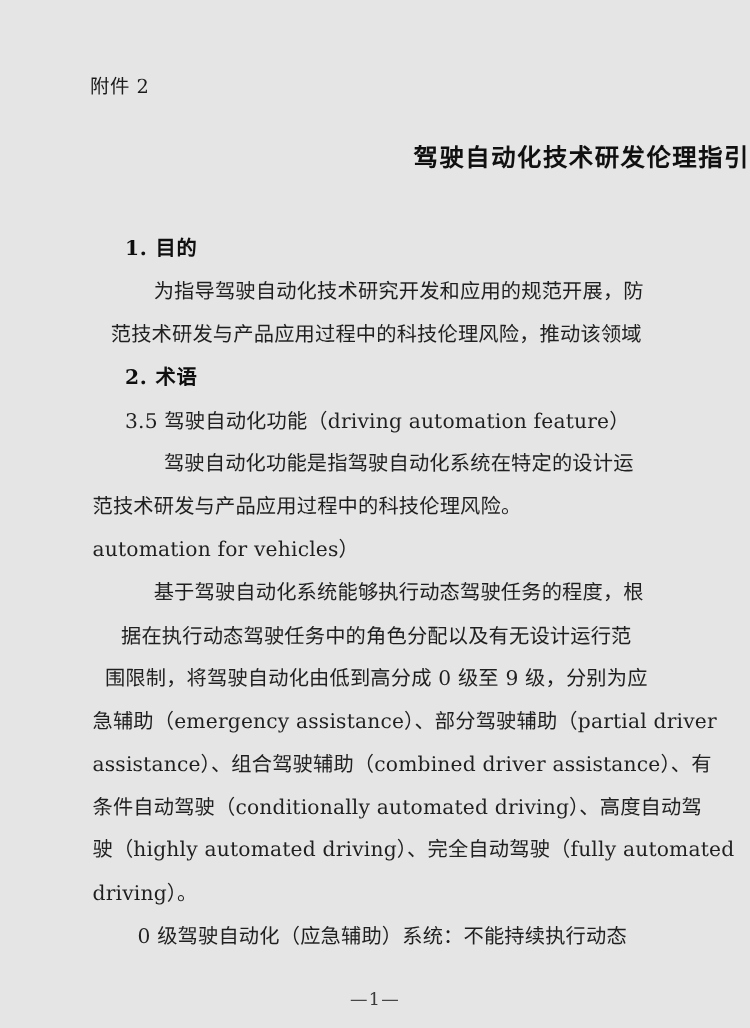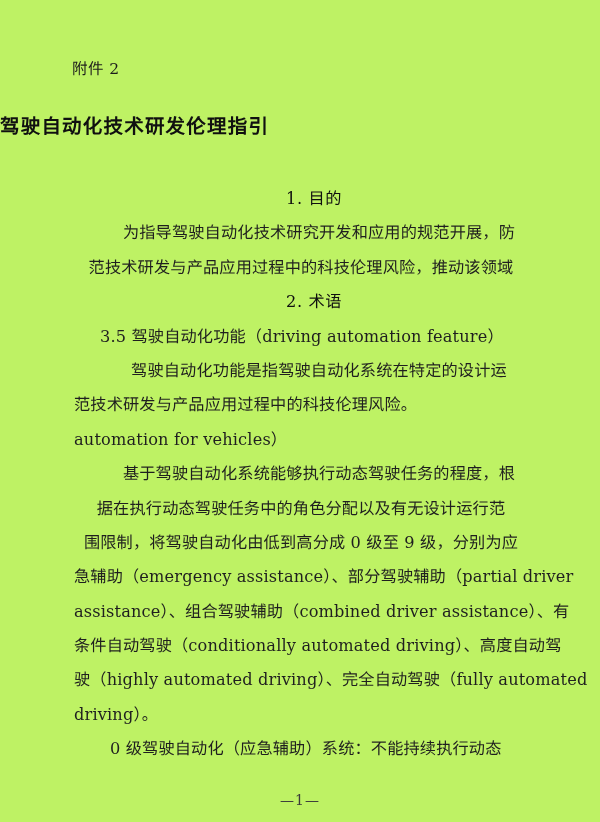--- a/index.html
+++ b/index.html
@@ -14,21 +14,21 @@
     position: relative;
     overflow: hidden;
     font-family: "DejaVu Serif", "Liberation Serif", serif;
     color: #1b1b1b;
     -webkit-font-smoothing: antialiased;
   }
 
   .page {
     position: absolute;
     inset: 0;
-    background: #bef264;
+    background: #e5e5e5;
     padding-left: 40px;
   }
 
   
   .attachment-label {
     position: absolute;
     left: 72px;
     top: 58px;
     font-size: 15.5px;
     line-height: 22px;
@@ -36,21 +36,21 @@
     color: #1b1b1b;
     white-space: nowrap;
   }
 
   
   .doc-title {
     position: absolute;
     left: 0;
     right: 0;
     top: 110px;
-    text-align: left;
+    text-align: right;
     font-size: 19.5px;
     font-weight: bold;
     letter-spacing: 1.2px;
     color: #101010;
   }
 
   
   .body-block {
     position: absolute;
     left: 74px;
@@ -61,24 +61,23 @@
   .line {
     font-size: 16.2px;
     line-height: 34.4px;
     height: 34.4px;
     color: #1f1f1f;
     white-space: nowrap;
     letter-spacing: 0.15px;
   }
 
   .line.heading {
-    font-weight: normal;
+    font-weight: bold;
     letter-spacing: 0.6px;
     color: #0f0f0f;
-    text-align: center;
   }
 
   
   .ind-0  { padding-left: 0px; }
   .ind-1  { padding-left: 26px; }   
   .ind-2  { padding-left: 36px; }   
 
   
   .just {
     letter-spacing: 0.15px;

